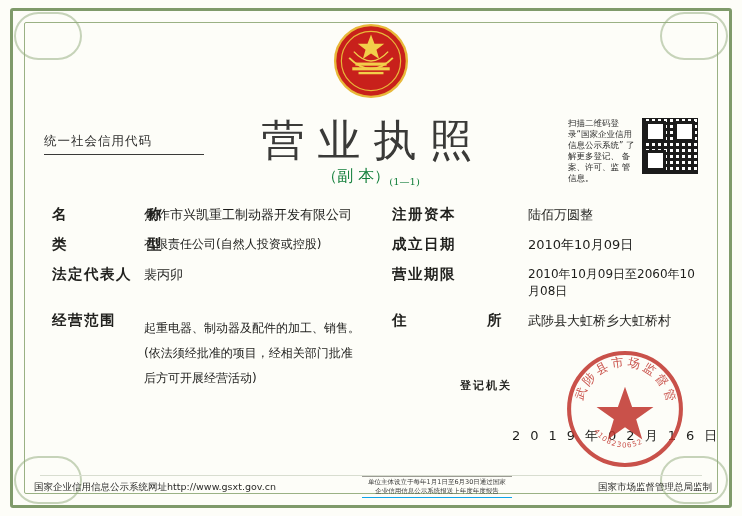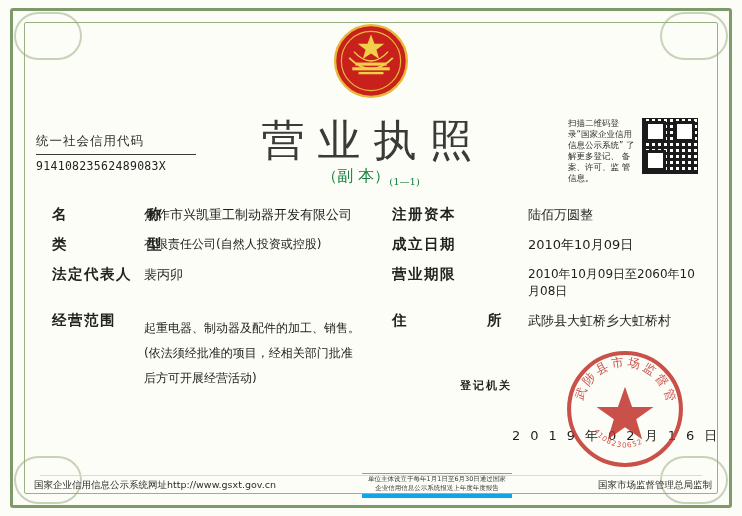--- a/index.html
+++ b/index.html
@@ -75,21 +75,21 @@
     font-family: "DejaVu Serif", "Liberation Serif", serif;
     font-size: 16px;
     color: #15803d;
   }
   .subtitle .paren { font-size: 15px; }
   .subtitle .sub { font-size: 10px; vertical-align: sub; }
 
   
   .code-block {
     position: absolute;
-    left: 36px;
+    left: 44px;
     top: 133px;
     width: 170px;
     text-align: left;
   }
   .code-label {
     font-size: 12.5px;
     color: #2f2f2e;
     letter-spacing: 1px;
     font-family: "DejaVu Sans", "Liberation Sans", sans-serif;
   }
@@ -236,21 +236,21 @@
     font-size: 9.5px;
     color: #2b2b29;
   }
   .footer-left { white-space: nowrap; }
   .footer-center {
     text-align: center;
     font-size: 6.5px;
     line-height: 9px;
     color: #3a3a38;
     border-top: 1px solid #9b9b93;
-    border-bottom: 4px solid #0ea5e9;
+    border-bottom: 1px solid #0ea5e9;
     padding: 1px 6px;
   }
   .footer-right { white-space: nowrap; }
   .watermark-line {
     position: absolute;
     left: 40px; right: 40px;
     bottom: 40px;
     height: 1px;
     background: #d8ddd0;
   }
@@ -282,21 +282,20 @@
   </div>
 
   <div class="title">营业执照</div>
   <div class="subtitle">
     <span class="paren">（</span><span>副 本</span><span class="paren">）</span><span class="sub">(1—1)</span>
   </div>
 
   <div class="code-block">
     <div class="code-label">统一社会信用代码</div>
     <div class="code-line"></div>
-    <div class="code-value">91410823562489083X</div>
   </div>
 
   <div class="qr-block">
     <div class="qr-code">
         <div class="qr-eye3"></div>
       </div>
     <div class="qr-text">扫描二维码登录“国家企业信用
 信息公示系统”
 了解更多登记、
 备案、许可、监

